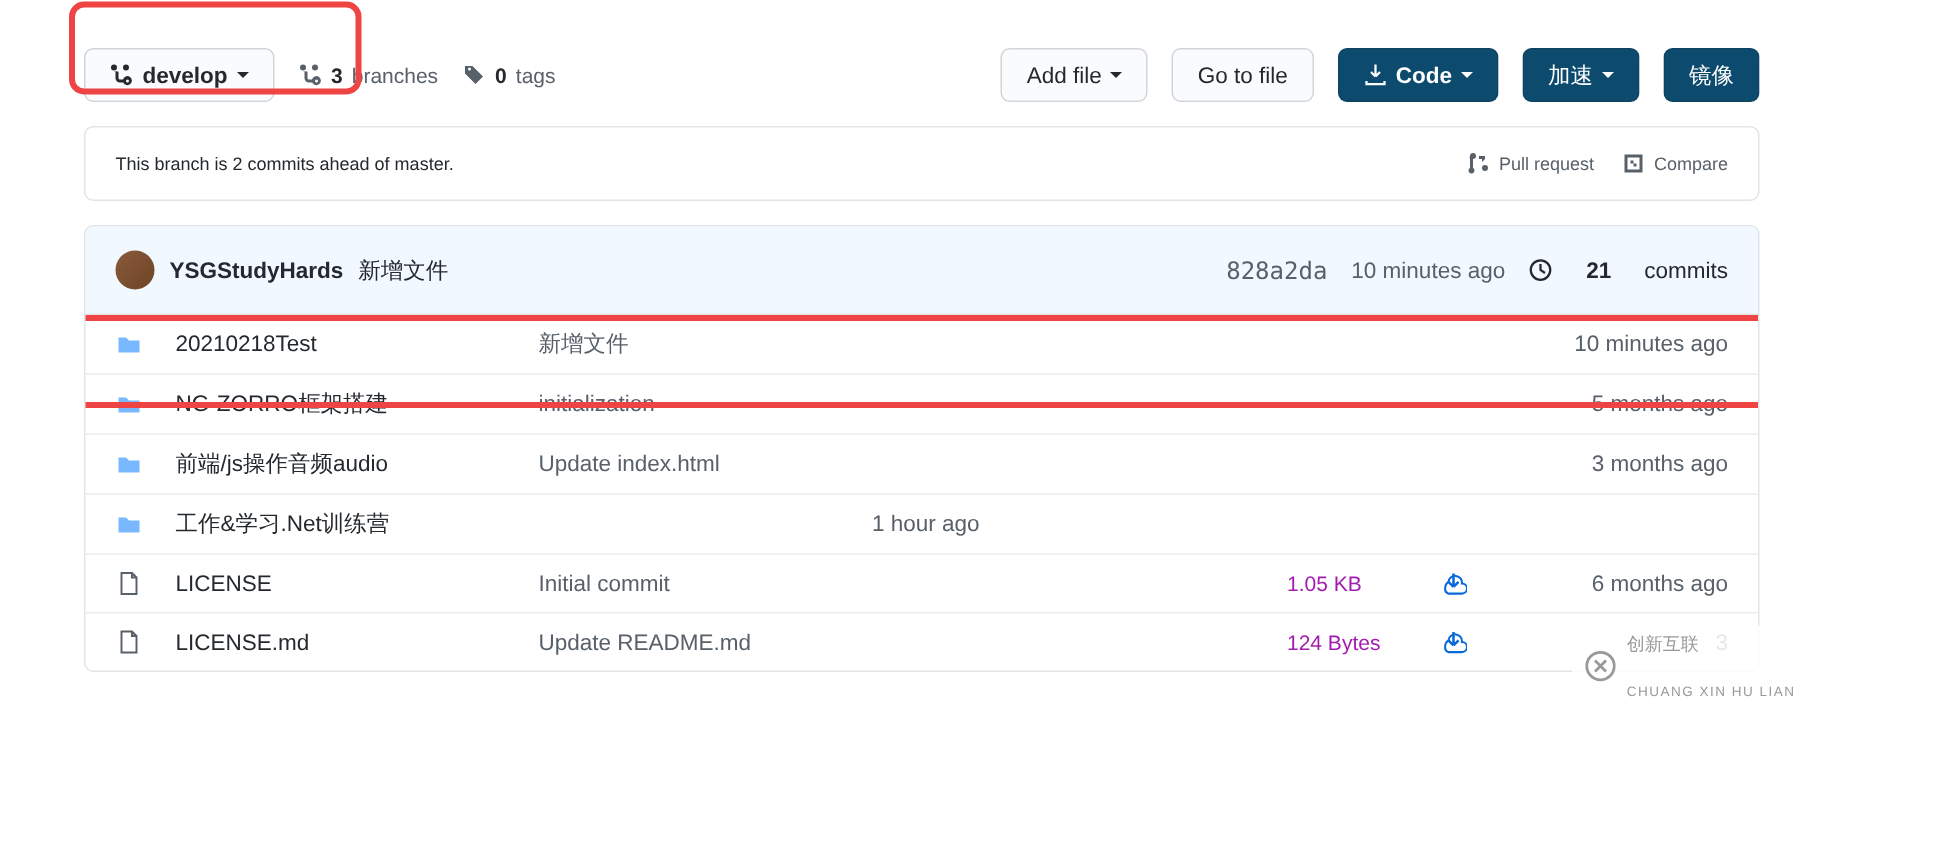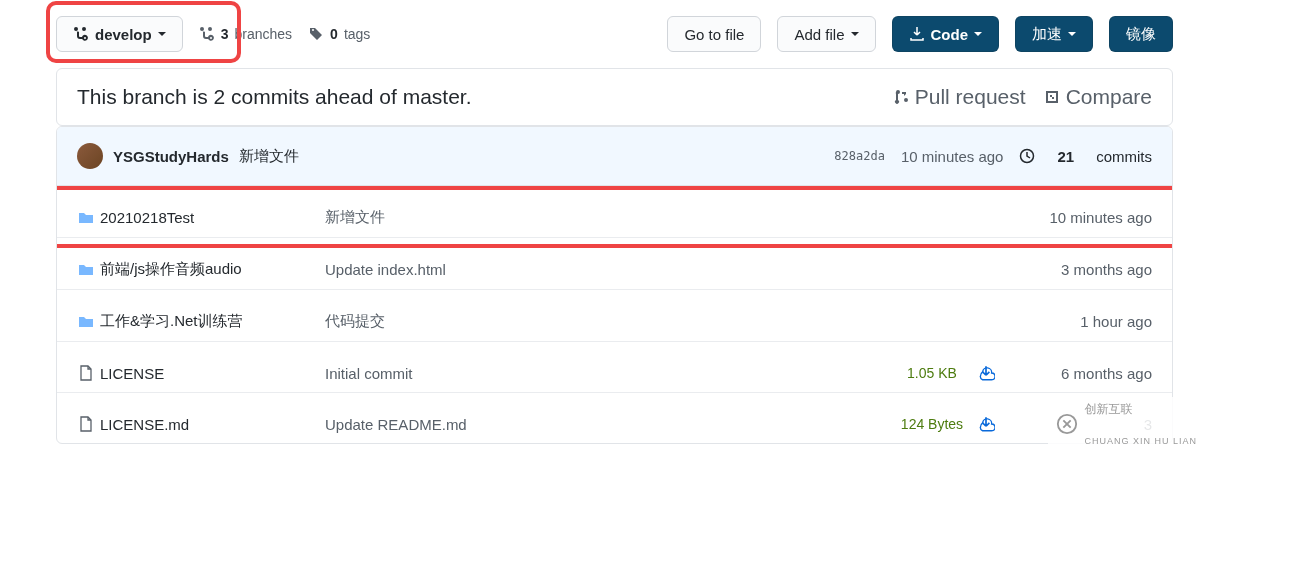--- a/index.html
+++ b/index.html
@@ -1,43 +1,43 @@
 <!DOCTYPE html>
 <html><head>
 <meta charset="utf-8">
 <style>
 * { box-sizing: border-box; margin: 0; padding: 0; }
 body { font-family: -apple-system, BlinkMacSystemFont, "Segoe UI", Helvetica, Arial, sans-serif; font-size: 14px; color: #24292e; background: #fff; }
-.container { width: 1229px; padding: 16px 56px; }
+.container { width: 1229px; padding: 32px 56px; }
 .toolbar { display: flex; align-items: center; gap: 16px; margin-bottom: 16px; }
 .btn { display: inline-flex; align-items: center; gap: 6px; padding: 6px 16px; font-size: 15px; border: 1px solid #d1d5da; border-radius: 6px; background: #fafbfc; cursor: pointer; color: #24292e; height: 36px; }
 .btn-green { background: #0c4a6e; color: #fff; border: 1px solid rgba(27,31,35,0.15); }
 .branch-btn { font-weight: 600; }
 .branch-info { display: flex; align-items: center; gap: 6px; color: #586069; }
 .branch-info strong { color: #24292e; font-weight: 600; }
 .spacer { flex: 1; }
-.status-bar { display: flex; align-items: center; justify-content: space-between; padding: 16px 20px; border: 1px solid #e1e4e8; border-radius: 6px; color: #24292e; background: #fff; font-size: 21px; }
+.status-bar { display: flex; align-items: center; justify-content: space-between; padding: 16px 20px; border: 1px solid #e1e4e8; border-radius: 6px; margin-bottom: 16px; color: #24292e; background: #fff; font-size: 12px; }
 .status-actions { display: flex; gap: 18px; }
 .status-actions a { display: flex; align-items: center; gap: 6px; color: #586069; text-decoration: none; }
 .file-box { border: 1px solid #e1e4e8; border-radius: 6px; overflow: hidden; }
 .commit-header { display: flex; align-items: center; gap: 10px; padding: 16px 20px; background: #f1f8ff; border-bottom: 1px solid #e1e4e8; font-size: 15px; }
 .avatar { width: 26px; height: 26px; border-radius: 50%; background: linear-gradient(135deg,#8b5a3c,#6b4423); flex-shrink:0; }
 .commit-header .user { font-weight: 600; }
 .commit-header .right { margin-left: auto; display: flex; align-items: center; gap: 16px; color: #586069; }
-.hash { font-family: SFMono-Regular, Consolas, monospace; font-size: 12px; }
+.hash { font-family: SFMono-Regular, Consolas, monospace; font-size: 16px; }
 .commits-count { display: flex; align-items: center; gap: 22px; color: #24292e; }
 .commits-count strong { font-weight: 600; }
-.file-row { display: flex; align-items: center; padding: 10px 20px; border-bottom: 1px solid #eaecef; gap: 5px; font-size: 15px; margin-top: 12px; }
+.file-row { display: flex; align-items: center; padding: 10px 20px; border-bottom: 1px solid #eaecef; gap: 22px; font-size: 15px; }
 .file-row:last-child { border-bottom: none; }
 .file-row.highlighted { position: relative; }
 .icon-cell { width: 18px; display: flex; justify-content: center; color: #79b8ff; }
 .icon-cell.file { color: #586069; }
 .name-cell { width: 220px; color: #24292e; }
 .msg-cell { flex: 1; color: #586069; }
-.size-cell { width: 80px; text-align: center; color: #4d7c0f; font-size: 14px; }
+.size-cell { width: 80px; text-align: left; color: #a21caf; font-size: 14px; }
 .dl-cell { width: 30px; text-align: center; color: #0969da; }
 .time-cell { width: 140px; text-align: right; color: #586069; }
 .watermark { position: absolute; right: 24px; bottom: 10px; display:flex; align-items:center; gap:6px; font-size:12px; color:#999; background: rgba(255,255,255,0.85); padding:4px 8px; }
 .watermark .sub { font-size:9px; letter-spacing:1px;margin-top:18px; }
 svg { display: block; }
 .caret { border-top: 4px solid currentColor; border-left: 4px solid transparent; border-right: 4px solid transparent; width: 0; height: 0; }
 .overlay-red-1 { position: absolute; border: 4px solid #ef4444; border-radius: 10px; pointer-events: none; }
 </style>
 </head>
 <body>
@@ -66,25 +66,25 @@
     <span class="branch-info">
       <svg width="16" height="16" viewBox="0 0 16 16" fill="#586069">
           <path d="M2 2h5l7 7-5 5-7-7V2zm3 3a1 1 0 1 0 0-2 1 1 0 0 0 0 2z"></path>
         </svg>
       <strong>0</strong>
       <span>tags</span>
     </span>
 
     <span class="spacer"></span>
 
-    <button class="btn">Go to file</button>
     <button class="btn">
       <span>Add file</span>
       <span class="caret"></span>
     </button>
+    <button class="btn">Go to file</button>
     <button class="btn btn-green">
       <svg width="16" height="16" viewBox="0 0 16 16" fill="currentColor">
           <path d="M8 1v8m0 0L5 6m3 3l3-3M2 12v2h12v-2" stroke="#fff" stroke-width="1.5" fill="none"></path>
         </svg>
       <span style="font-weight:600;">Code</span>
       <span class="caret" style="border-top-color:#fff;"></span>
     </button>
     <button class="btn btn-green">
       <span>加速</span>
       <span class="caret" style="border-top-color:#fff;"></span>
@@ -141,34 +141,45 @@
           <span class="size-cell"></span>
           <span class="dl-cell"></span>
           <span class="time-cell">10 minutes ago</span>
         </div>
         <div class="file-row">
           <span class="icon-cell ">
             <svg width="16" height="16" viewBox="0 0 16 16" fill="#79b8ff">
               <path d="M1 3h5l2 2h7v8H1V3z"></path>
             </svg>
           </span>
+          <span class="name-cell">NG-ZORRO框架搭建</span>
+          <span class="msg-cell">initialization</span>
+          <span class="size-cell"></span>
+          <span class="dl-cell"></span>
+          <span class="time-cell">5 months ago</span>
+        </div>
+        <div class="file-row">
+          <span class="icon-cell ">
+            <svg width="16" height="16" viewBox="0 0 16 16" fill="#79b8ff">
+              <path d="M1 3h5l2 2h7v8H1V3z"></path>
+            </svg>
+          </span>
           <span class="name-cell">前端/js操作音频audio</span>
           <span class="msg-cell">Update index.html</span>
           <span class="size-cell"></span>
           <span class="dl-cell"></span>
           <span class="time-cell">3 months ago</span>
         </div>
         <div class="file-row">
           <span class="icon-cell ">
             <svg width="16" height="16" viewBox="0 0 16 16" fill="#79b8ff">
               <path d="M1 3h5l2 2h7v8H1V3z"></path>
             </svg>
           </span>
           <span class="name-cell">工作&amp;学习.Net训练营</span>
-          <span class="msg-cell">代码提交</span>
           <span class="size-cell"></span>
           <span class="dl-cell"></span>
           <span class="time-cell">1 hour ago</span>
         </div>
         <div class="file-row">
           <span class="icon-cell file">
             <svg width="16" height="16" viewBox="0 0 16 16" fill="none" stroke="#586069" stroke-width="1.3">
               <path d="M3 1h7l3 3v11H3V1z"></path>
               <path d="M10 1v3h3"></path>
             </svg>

